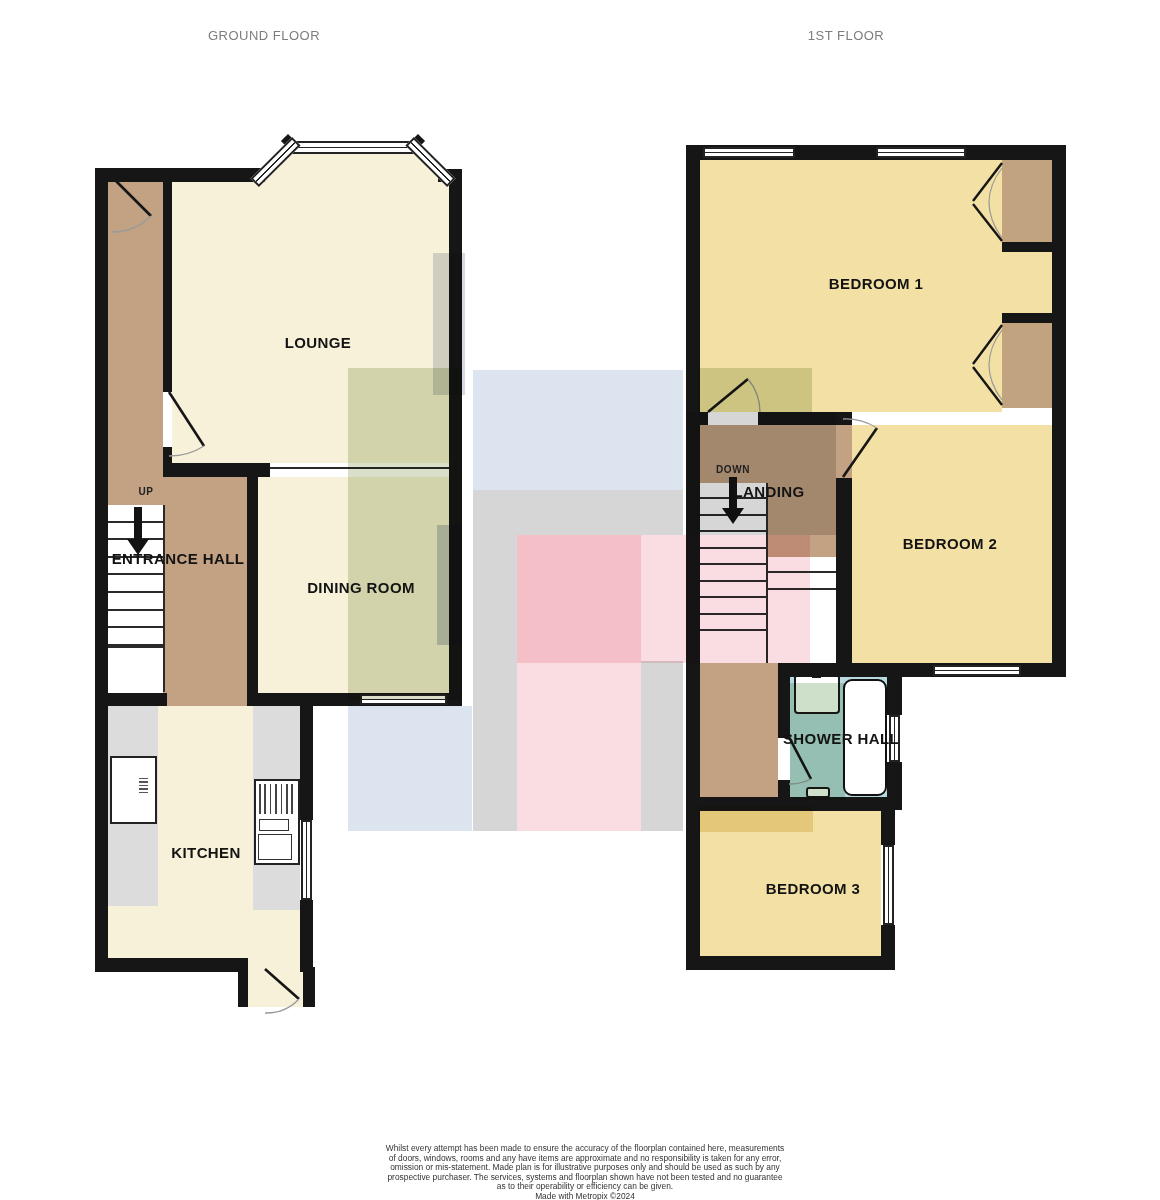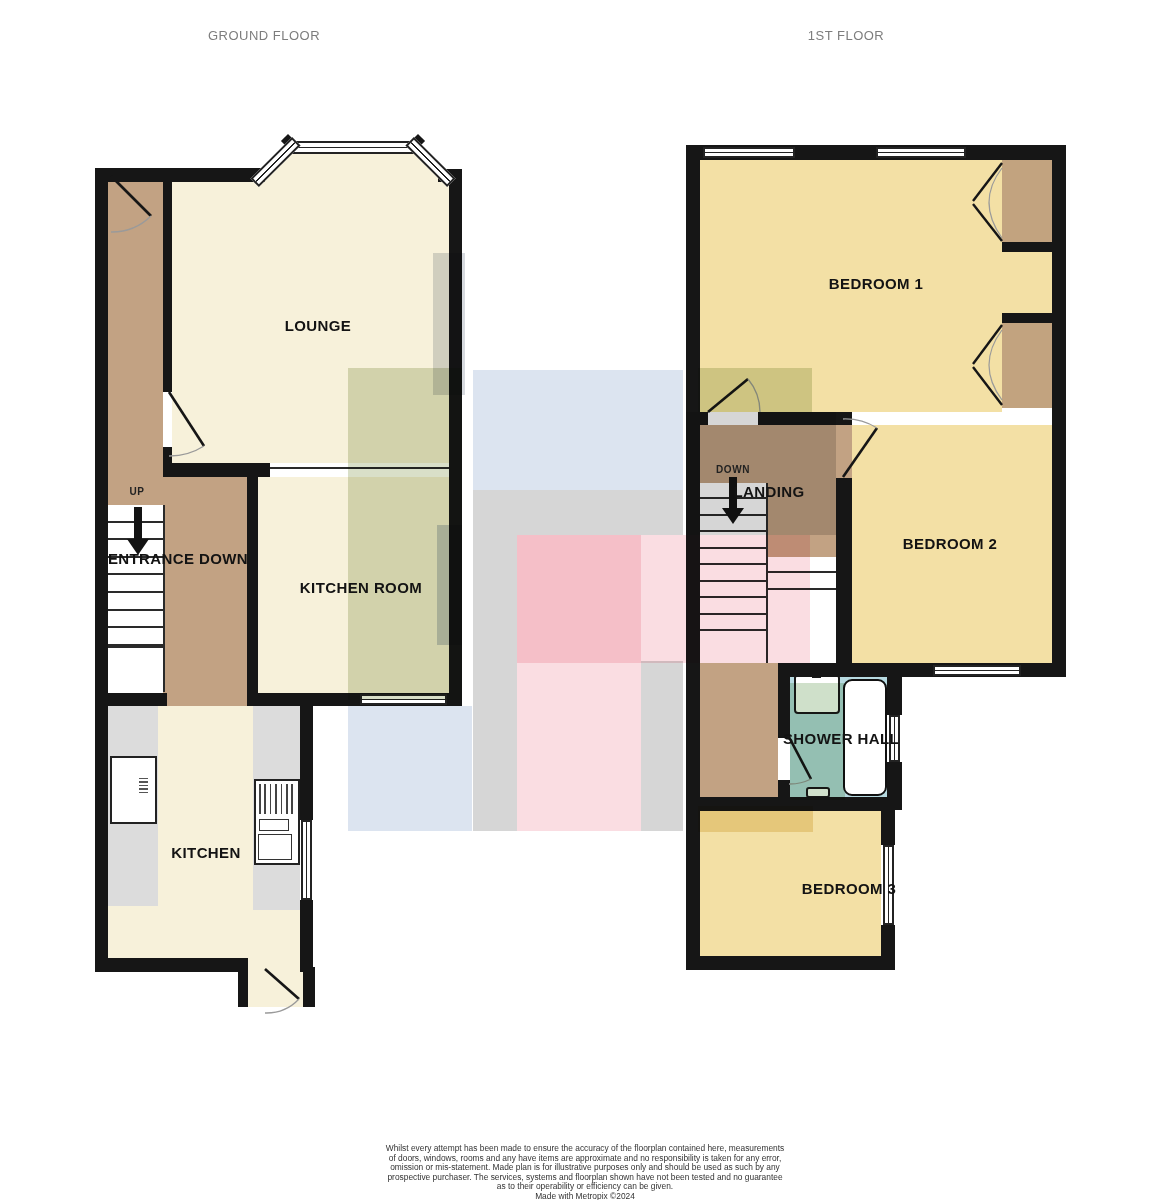--- a/index.html
+++ b/index.html
@@ -188,28 +188,28 @@
   <div class="ov" style="left:473px;top:490px;width:210px;height:45px;background:var(--ov_gray);"></div>
   <div class="ov" style="left:473px;top:535px;width:44px;height:296px;background:var(--ov_gray);"></div>
   <div class="ov" style="left:641px;top:661px;width:42px;height:170px;background:var(--ov_gray);"></div>
   <div class="ov" style="left:686px;top:412px;width:150px;height:123px;background:var(--ov_gray);"></div>
   <div class="ov" style="left:517px;top:535px;width:293px;height:128px;background:var(--ov_pink);"></div>
   <div class="ov" style="left:517px;top:535px;width:124px;height:296px;background:var(--ov_pink);"></div>
   <div class="ov" style="left:698px;top:368px;width:114px;height:44px;background:var(--ov_sage);"></div>
   <div class="ov" style="left:790px;top:683px;width:55px;height:117px;background:var(--ov_sage2);"></div>
   <div class="ov" style="left:698px;top:806px;width:115px;height:26px;background:var(--ov_yellow);"></div>
 
-  <div class="lbl" style="left:318px;top:325px;text-align:center;">LOUNGE</div>
-  <div class="lbl" style="left:178px;top:558px;">ENTRANCE DOWN</div>
-  <div class="lbl" style="left:361px;top:587px;">KITCHEN ROOM</div>
+  <div class="lbl" style="left:318px;top:342px;text-align:center;">LOUNGE</div>
+  <div class="lbl" style="left:178px;top:558px;">ENTRANCE HALL</div>
+  <div class="lbl" style="left:361px;top:587px;">DINING ROOM</div>
   <div class="lbl" style="left:206px;top:852px;">KITCHEN</div>
-  <div class="lbl sm" style="left:137px;top:491px;">UP</div>
+  <div class="lbl sm" style="left:146px;top:491px;">UP</div>
   <div class="lbl" style="left:876px;top:283px;">BEDROOM 1</div>
   <div class="lbl" style="left:950px;top:543px;">BEDROOM 2</div>
-  <div class="lbl" style="left:830px;top:888px;padding-left:38px;">BEDROOM 3</div>
+  <div class="lbl" style="left:794px;top:888px;padding-left:38px;">BEDROOM 3</div>
   <div class="lbl" style="left:769px;top:491px;">LANDING</div>
   <div class="lbl" style="left:841px;top:738px;">SHOWER HALL</div>
   <div class="lbl sm" style="left:733px;top:469px;">DOWN</div>
 
   <div id="disclaimer">
     <div>Whilst every attempt has been made to ensure the accuracy of the floorplan contained here, measurements</div>
     <div>of doors, windows, rooms and any have items are approximate and no responsibility is taken for any error,</div>
     <div>omission or mis-statement. Made plan is for illustrative purposes only and should be used as such by any</div>
     <div>prospective purchaser. The services, systems and floorplan shown have not been tested and no guarantee</div>
     <div>as to their operability or efficiency can be given.</div>

